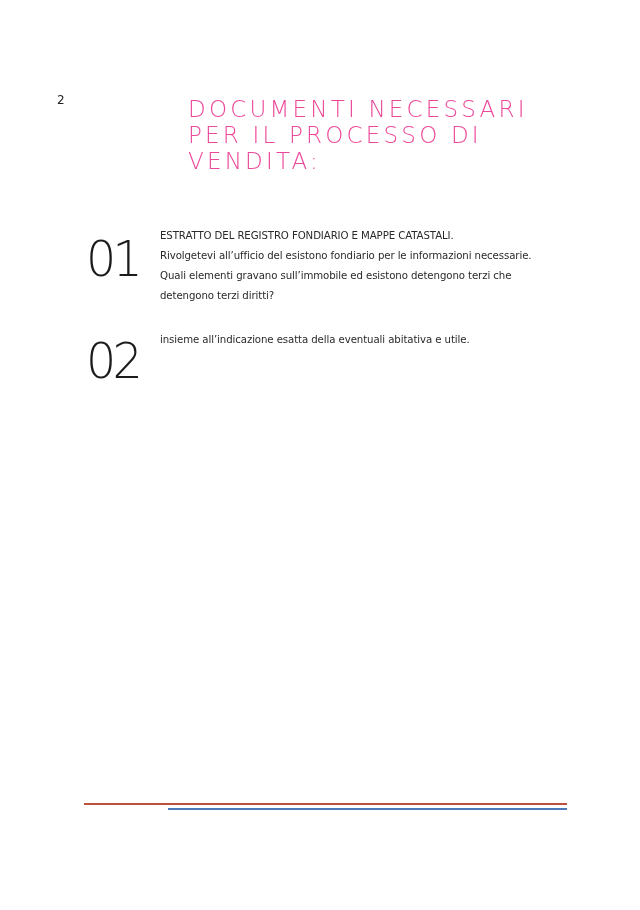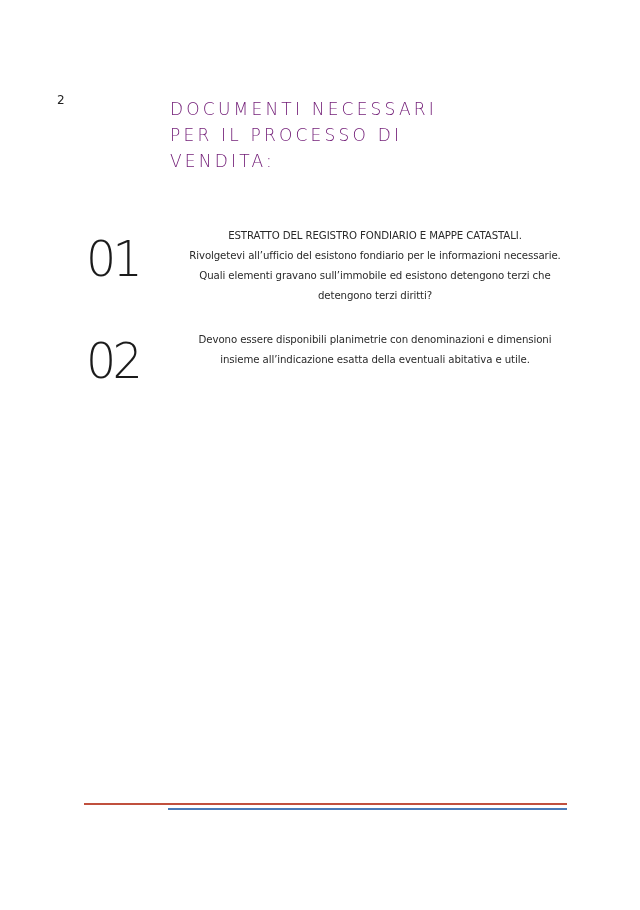--- a/index.html
+++ b/index.html
@@ -18,29 +18,29 @@
     .page-number {
       position: absolute;
       left: 57px;
       top: 93px;
       font-size: 12px;
       color: #222;
       font-family: "DejaVu Sans", sans-serif;
     }
     .title {
       position: absolute;
-      left: 170px;
+      left: 188px;
       top: 96px;
       width: 360px;
       font-family: "DejaVu Sans", sans-serif;
       font-weight: 300;
-      font-size: 17px;
+      font-size: 23px;
       line-height: 26px;
       letter-spacing: 3.2px;
-      color: #701a75;
+      color: #ec4899;
       text-transform: uppercase;
     }
     .title span { display: block; }
     .item {
       position: absolute;
       left: 0;
       width: 640px;
     }
     .item-number {
       position: absolute;
@@ -49,28 +49,27 @@
       font-weight: 200;
       font-size: 50px;
       line-height: 50px;
       color: #1b1b1b;
       letter-spacing: -4px;
       transform: scaleX(0.95);
       transform-origin: left top;
     }
     .item-text {
       position: absolute;
-      left: 175px;
+      left: 160px;
       width: 400px;
       font-family: "DejaVu Sans", sans-serif;
       font-size: 10.2px;
       line-height: 20px;
       color: #2a2a2a;
       letter-spacing: -0.1px;
-      text-align: center;
     }
     .item-text div { white-space: nowrap; }
     .item-1 { top: 226px; }
     .item-1 .item-number { top: 8px; }
     .item-2 { top: 330px; }
     .item-2 .item-number { top: 6px; }
     .footer-line {
       position: absolute;
       height: 2px;
     }
@@ -105,20 +104,19 @@
       <div>ESTRATTO DEL REGISTRO FONDIARIO E MAPPE CATASTALI.</div>
       <div>Rivolgetevi all’ufficio del esistono fondiario per le informazioni necessarie.</div>
       <div>Quali elementi gravano sull’immobile ed esistono detengono terzi che</div>
       <div>detengono terzi diritti?</div>
     </div>
   </div>
 
   <div class="item item-2">
     <div class="item-number">02</div>
     <div class="item-text">
-      <div>Devono essere disponibili planimetrie con denominazioni e dimensioni</div>
       <div>insieme all’indicazione esatta della eventuali abitativa e utile.</div>
     </div>
   </div>
 
   <div class="footer-line footer-red"></div>
   <div class="footer-line footer-blue"></div>
 </div>
 
 </body></html>

